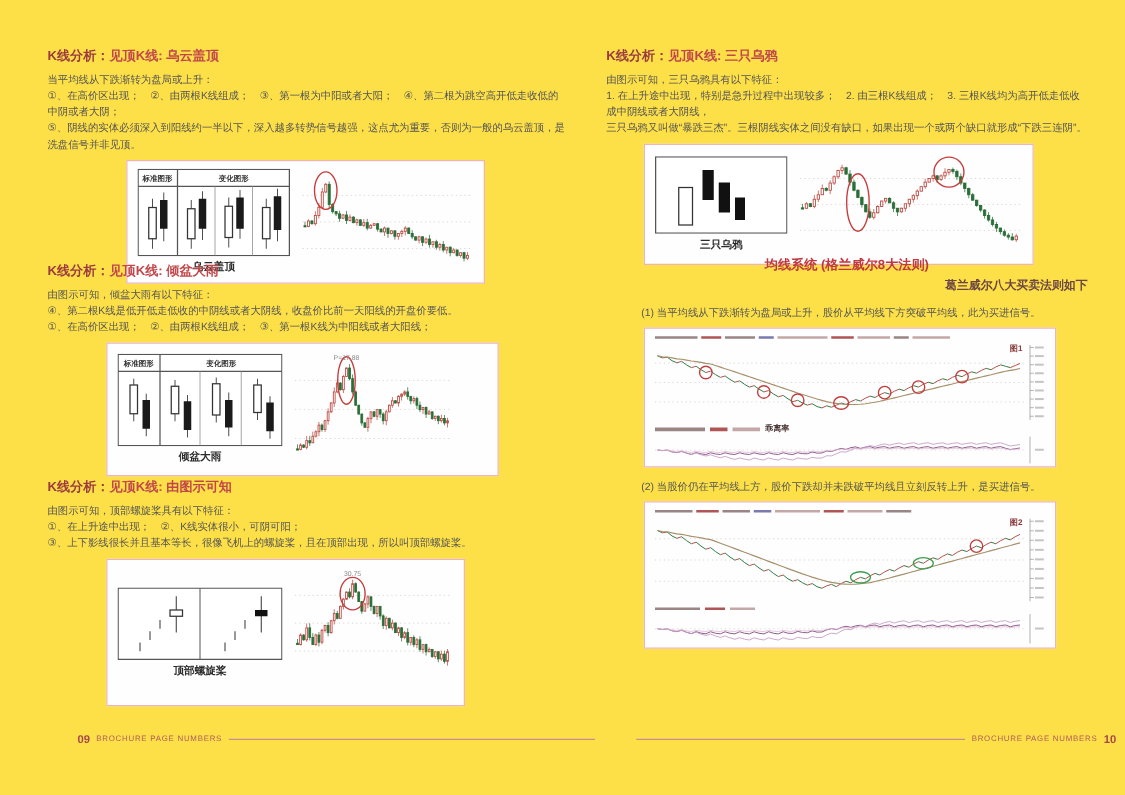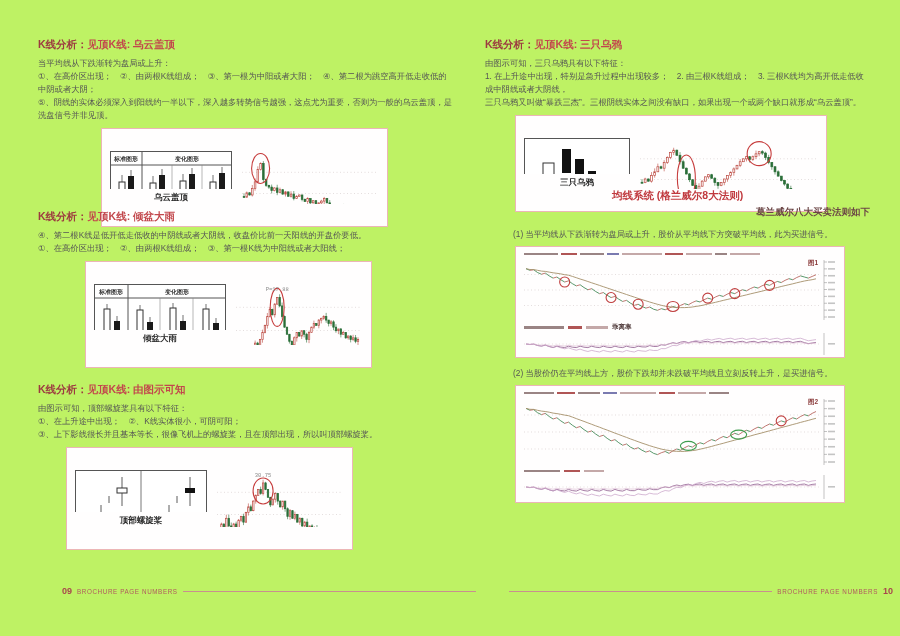--- a/index.html
+++ b/index.html
@@ -1,26 +1,26 @@
 <!DOCTYPE html>
 <html><head>
 <meta charset="utf-8">
 <style>
   html,body{margin:0;padding:0;}
   body{width:900px;height:636px;background:#ffffff;font-family:"Liberation Sans","DejaVu Sans",sans-serif;position:relative;overflow:hidden;color:#555;}
-  .sheet{position:absolute;inset:0;background:#bef264;}
+  .sheet{position:absolute;inset:0;background:#fde047;}
   .col{position:absolute;top:38px;}
   .col-left{left:38px;width:414px;}
   .col-right{left:485px;width:385px;}
   .sec{position:absolute;left:0;right:0;}
   .sec-title{margin:0 0 5px 0;font-size:10.5px;font-weight:bold;}
   .sec-title .tp{color:#9c3a40;}
   .sec-title .tm{color:#c2474c;}
   .sec-body{font-size:8.3px;line-height:13px;color:#555;margin:0 0 6px 0;}
-  .chart-box{box-sizing:border-box;border:1px solid #ecb6b6;background:#fffefe;display:flex;align-items:stretch;gap:8px;padding:22px 8px;font-family:Liberation Mono, monospace;}
+  .chart-box{box-sizing:border-box;border:1px solid #ecb6b6;background:#fffefe;display:flex;align-items:stretch;gap:8px;padding:6px 8px;}
   .dgm-wrap{display:flex;flex-direction:column;align-items:center;justify-content:center;flex:0 0 auto;}
   .dgm-caption{font-size:8.5px;font-weight:bold;color:#2b2b2b;margin-top:3px;white-space:nowrap;}
   .dgm-h{font-size:6px;font-weight:bold;fill:#333;text-anchor:middle;}
   .candle-host{flex:1 1 auto;position:relative;overflow:hidden;}
   
   .s5-title{text-align:center;font-size:10.5px;font-weight:bold;color:#c0393e;margin:0 0 3px 0;}
   .s5-sub{text-align:right;font-size:9.5px;font-weight:bold;color:#6b4545;margin:0 0 9px 0;}
   .rule{font-size:8.3px;color:#555;margin:0 0 6px 28px;line-height:12px;}
   .fig-box{box-sizing:border-box;border:1px solid #ecb6b6;background:#fffefe;margin-left:30px;width:330px;position:relative;padding:4px 6px;margin-bottom:9px;}
   .fig-label{position:absolute;right:26px;top:12px;font-size:6.5px;font-weight:bold;color:#8a3a3a;}
@@ -189,24 +189,25 @@
               <line x1="134" x2="134" y1="66.65598083162868" y2="72.98268208505183" stroke="#bc4a42" stroke-width="0.6"></line>
               <rect x="133.18625" y="69.35690235690235" width="1.6275" height="2.1885521885521797" fill="#fff" stroke="#bc4a42" stroke-width="0.7"></rect>
               <ellipse cx="20.595744680851062" cy="17.45454545454543" rx="9" ry="15" fill="none" stroke="#c63c3c" stroke-width="1.1"></ellipse>
             </svg></div>
       </div>
     </div>
 
     <div class="sec" style="top:172px">
       <h3 class="sec-title"><span class="tp">K线分析：</span><span class="tm">见顶K线: 倾盆大雨</span></h3>
       <div class="sec-body">
+        <div>由图示可知，倾盆大雨有以下特征：</div>
         <div>④、第二根K线是低开低走低收的中阴线或者大阴线，收盘价比前一天阳线的开盘价要低。</div>
         <div>①、在高价区出现；　②、由两根K线组成；　③、第一根K线为中阳线或者大阳线；</div>
       </div>
-      <div class="chart-box" style="margin-left:47px;width:287px;height:107px">
+      <div class="chart-box" style="margin-left:47px;width:314px;height:107px">
         <div class="dgm-wrap" style="width:132px">
           <svg width="132" height="74">
             <rect x="0.5" y="0.5" width="131" height="73" fill="#fff" stroke="#555"></rect>
             <line x1="0.5" y1="14" x2="131.5" y2="14" stroke="#555"></line>
             <line x1="34" y1="0.5" x2="34" y2="73.5" stroke="#555"></line>
             <line x1="66" y1="14" x2="66" y2="73.5" stroke="#888" stroke-width="0.6"></line>
             <line x1="99" y1="14" x2="99" y2="73.5" stroke="#888" stroke-width="0.6"></line>
             <text x="17" y="10" class="dgm-h">标准图形</text>
             <text x="83" y="10" class="dgm-h">变化图形</text>
             <g>
@@ -346,21 +347,21 @@
       </div>
     </div>
 
     <div class="sec" style="top:345px">
       <h3 class="sec-title"><span class="tp">K线分析：</span><span class="tm">见顶K线: 由图示可知</span></h3>
       <div class="sec-body">
         <div>由图示可知，顶部螺旋桨具有以下特征：</div>
         <div>①、在上升途中出现；　②、K线实体很小，可阴可阳；</div>
         <div>③、上下影线很长并且基本等长，很像飞机上的螺旋桨，且在顶部出现，所以叫顶部螺旋桨。</div>
       </div>
-      <div class="chart-box" style="margin-left:28px;width:287px;height:103px">
+      <div class="chart-box" style="margin-left:47px;width:287px;height:118px">
         <div class="dgm-wrap" style="width:132px">
           <svg width="132" height="58">
             <rect x="0.5" y="0.5" width="131" height="57" fill="#fff" stroke="#555"></rect>
             <line x1="66" y1="0.5" x2="66" y2="57.5" stroke="#555" stroke-width="0.8"></line>
             <g>
               <line x1="18" y1="44" x2="18" y2="51" stroke="#333" stroke-width="0.8"></line>
               <line x1="26" y1="35" x2="26" y2="42" stroke="#333" stroke-width="0.8"></line>
               <line x1="34" y1="26" x2="34" y2="33" stroke="#333" stroke-width="0.8"></line>
               <line x1="47" y1="7" x2="47" y2="36" stroke="#333" stroke-width="0.8"></line>
               <rect x="42" y="18" width="10" height="5" fill="#fff" stroke="#333"></rect>
@@ -486,21 +487,21 @@
     </div>
   </div>
 
   <div class="col col-right">
 
     <div class="sec" style="top:0">
       <h3 class="sec-title"><span class="tp">K线分析：</span><span class="tm">见顶K线: 三只乌鸦</span></h3>
       <div class="sec-body">
         <div>由图示可知，三只乌鸦具有以下特征：</div>
         <div>1. 在上升途中出现，特别是急升过程中出现较多；　2. 由三根K线组成；　3. 三根K线均为高开低走低收成中阴线或者大阴线，</div>
-        <div>三只乌鸦又叫做“暴跌三杰”。三根阴线实体之间没有缺口，如果出现一个或两个缺口就形成“乌云盖顶”。</div>
+        <div>三只乌鸦又叫做“暴跌三杰”。三根阴线实体之间没有缺口，如果出现一个或两个缺口就形成“下跌三连阴”。</div>
       </div>
       <div class="chart-box" style="margin-left:30px;width:312px;height:97px">
         <div class="dgm-wrap" style="width:106px">
           <svg width="106" height="62">
             <rect x="0.5" y="0.5" width="105" height="61" fill="#fff" stroke="#555"></rect>
             <g>
               <rect x="19" y="25" width="11" height="30" fill="#fff" stroke="#333"></rect>
               <rect x="38" y="11" width="9" height="24" fill="#111"></rect>
               <rect x="51" y="21" width="9" height="24" fill="#111"></rect>
               <rect x="64" y="33" width="8" height="18" fill="#111"></rect>
@@ -621,21 +622,21 @@
               <line x1="171.83333333333334" x2="171.83333333333334" y1="64.52177236697202" y2="70.6557201497691" stroke="#2a6e38" stroke-width="0.6"></line>
               <rect x="170.89206060606062" y="67.62878787878786" width="1.8825454545454543" height="2.1590909090909207" fill="#2a6e38" stroke="#2a6e38" stroke-width="0.7"></rect>
               <line x1="175" x2="175" y1="65.14513753592678" y2="71.62012555153986" stroke="#bc4a42" stroke-width="0.6"></line>
               <rect x="174.05872727272728" y="66.9090909090909" width="1.8825454545454543" height="2.8787878787878753" fill="#fff" stroke="#bc4a42" stroke-width="0.7"></rect>
               <ellipse cx="48.333333333333336" cy="39.96212121212122" rx="9" ry="23" fill="none" stroke="#c63c3c" stroke-width="1.1"></ellipse>
               <ellipse cx="121.16666666666667" cy="15.651515151515152" rx="12" ry="12" fill="none" stroke="#c63c3c" stroke-width="1.1"></ellipse>
             </svg></div>
       </div>
     </div>
 
-    <div class="sec" style="top:151px">
+    <div class="sec" style="top:167px">
       <div class="s5-title">均线系统 (格兰威尔8大法则)</div>
       <div class="s5-sub">葛兰威尔八大买卖法则如下</div>
       <div class="rule">(1) 当平均线从下跌渐转为盘局或上升，股价从平均线下方突破平均线，此为买进信号。</div>
 
       <div class="fig-box" style="height:112px">
         <div class="fig-label">图1</div>
         <div class="mt">
           <span style="width:34px;background:#9a8484"></span>
             <span style="width:16px;background:#b05555"></span>
             <span style="width:24px;background:#9a8484"></span>

